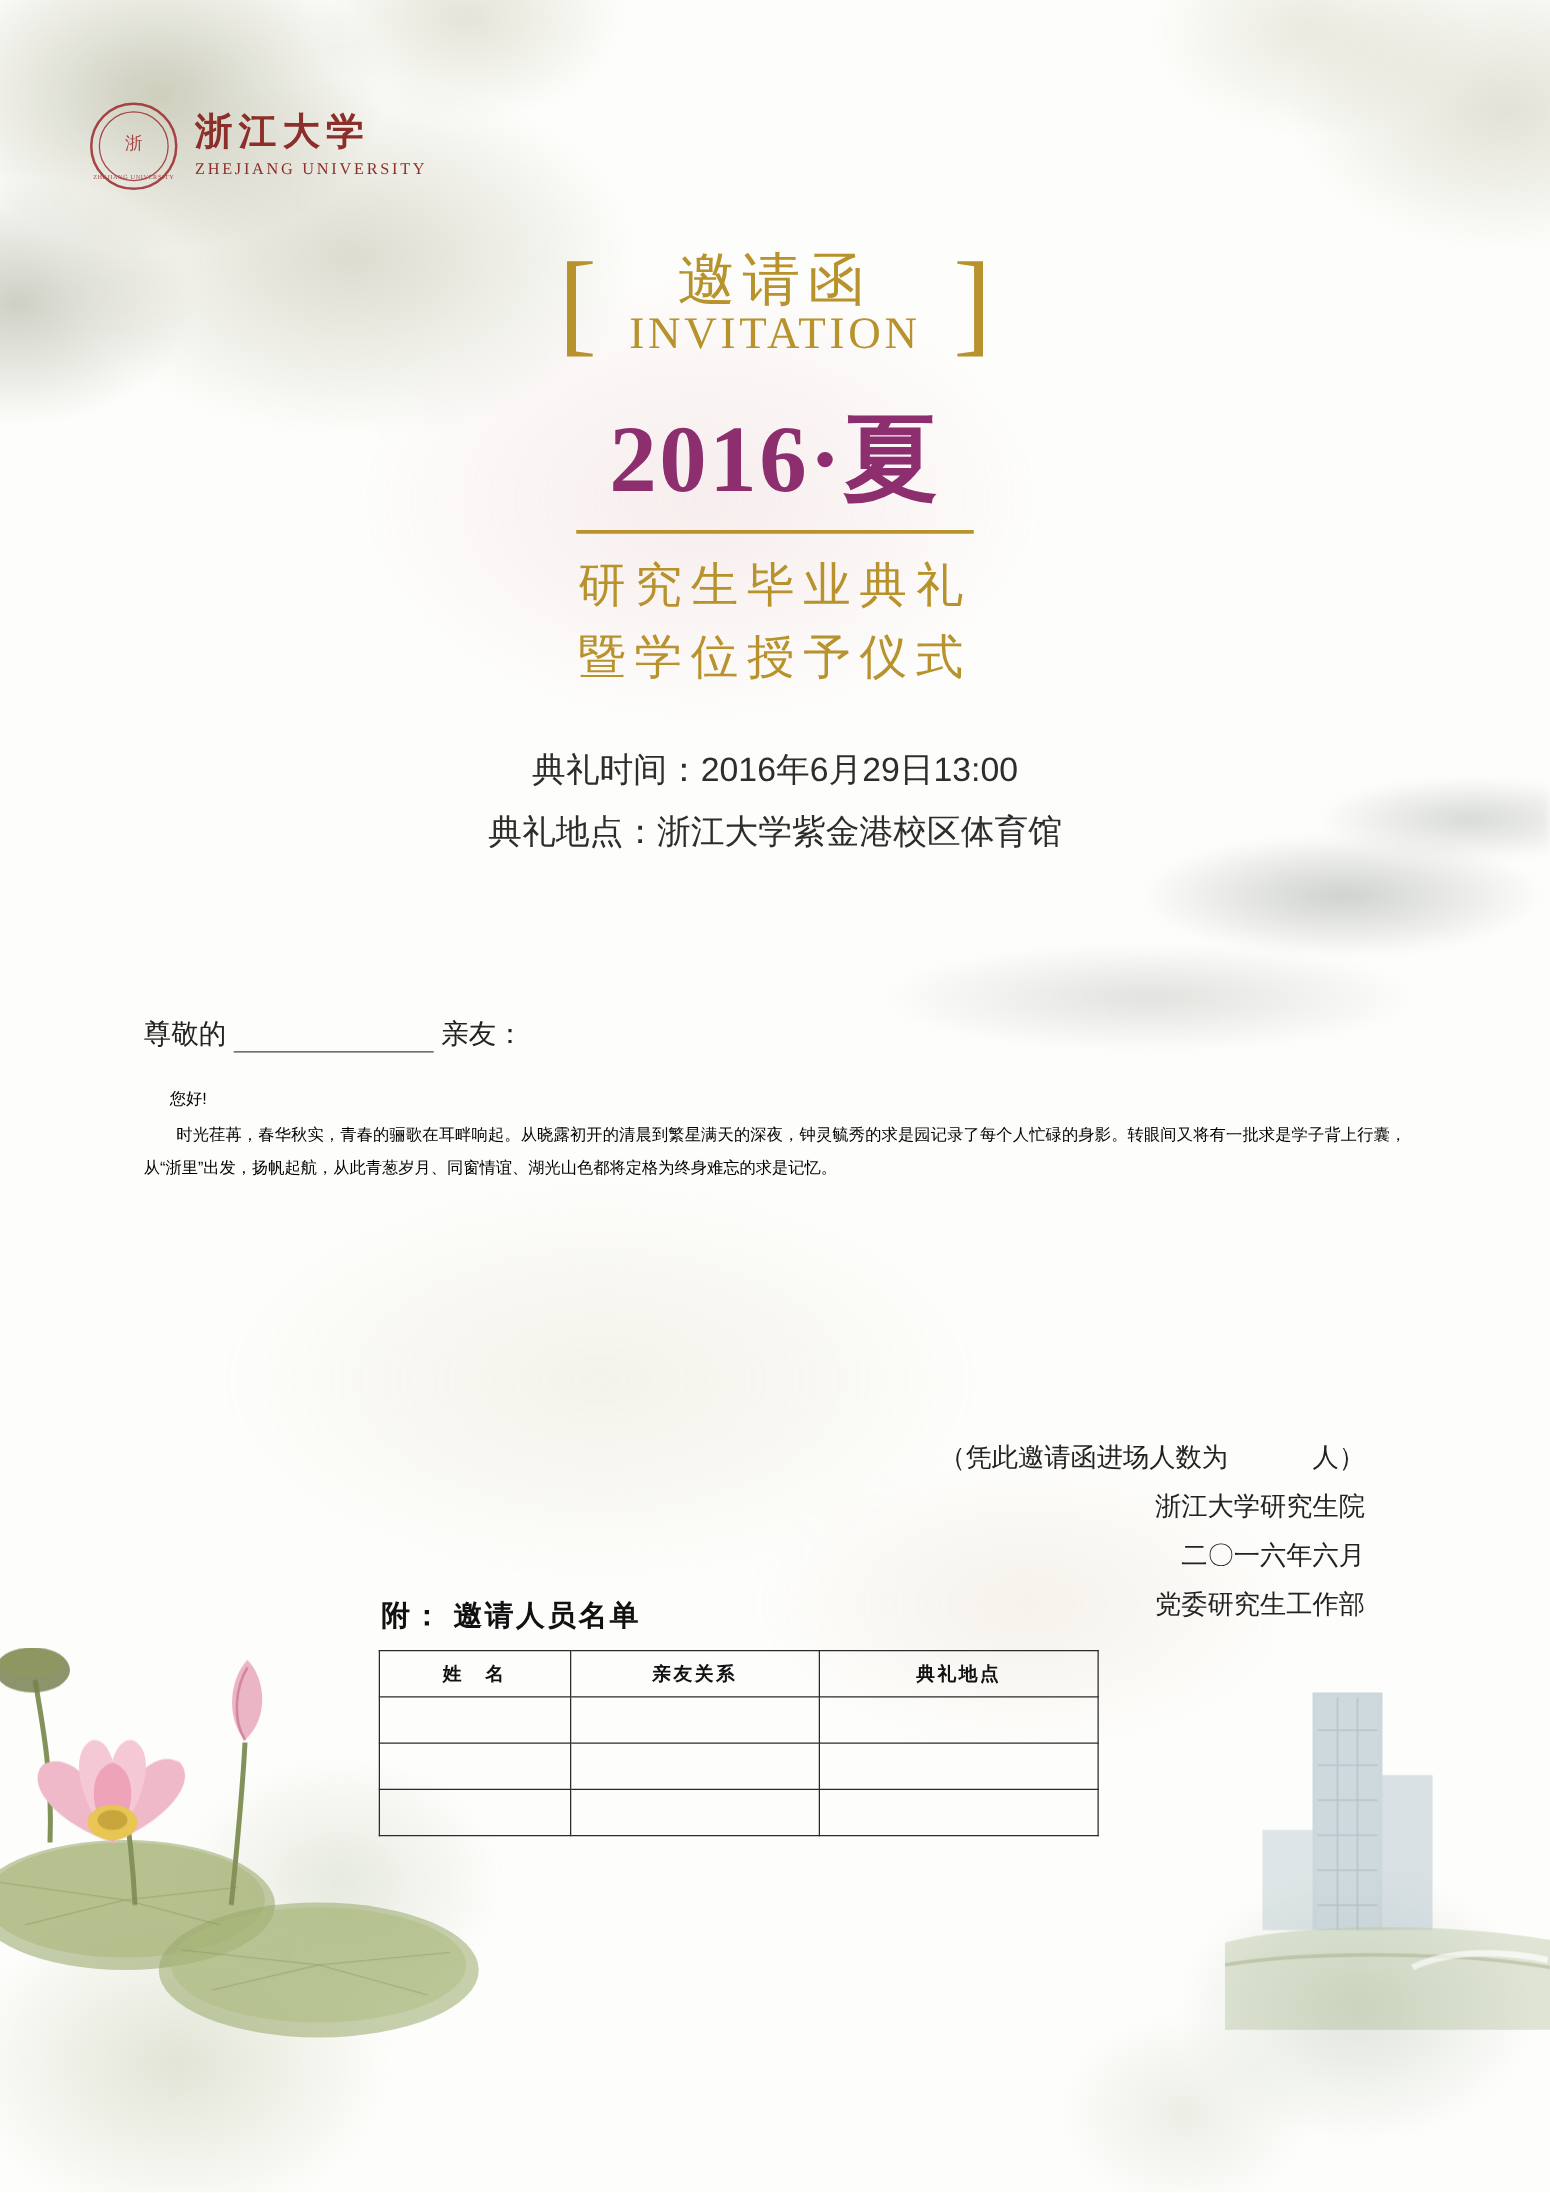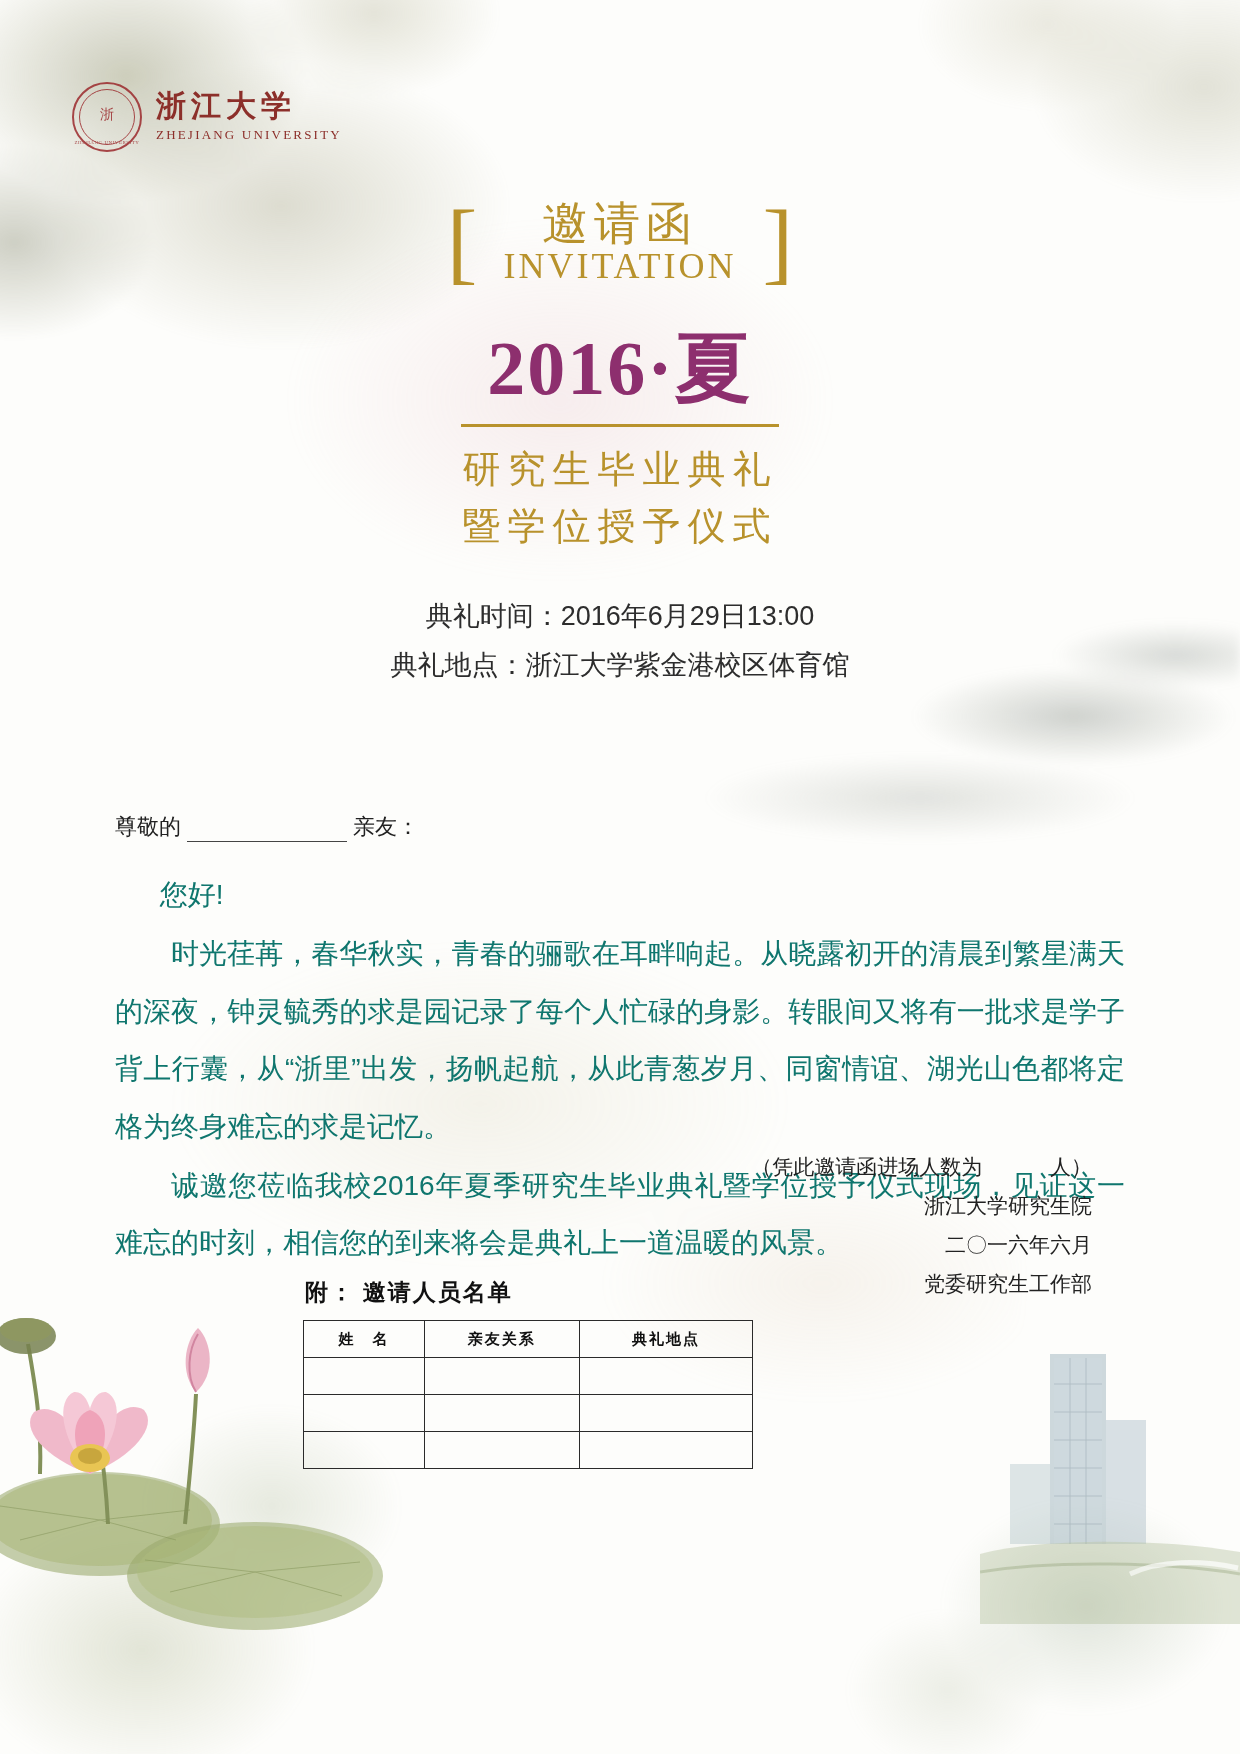--- a/index.html
+++ b/index.html
@@ -222,22 +222,22 @@
   .blank-line {
     display: inline-block;
     width: 160px;
     border-bottom: 1px solid #444;
     height: 20px;
   }
   .letter {
     position: absolute;
     left: 115px; top: 866px;
     width: 1010px;
-    font-size: 28px;
-    color: #0f766e;
+    font-size: 13px;
+    color: #000000;
     line-height: 2.05;
     text-align: justify;
   }
   .letter p {
     margin: 0 0 2px 0;
     text-indent: 2em;
   }
   .letter p.greet {
     text-indent: 1.6em;
   }
@@ -266,21 +266,21 @@
     left: 305px; top: 1277px;
     font-family: "Liberation Serif", serif;
     font-size: 23px;
     font-weight: bold;
     color: #111;
     letter-spacing: 2px;
   }
   table.guest-table {
     position: absolute;
     left: 303px; top: 1320px;
-    width: 450px;
+    width: 576px;
     border-collapse: collapse;
   }
   table.guest-table th,
   table.guest-table td {
     border: 1px solid #2a2a2a;
     height: 34px;
     text-align: center;
     font-family: "Liberation Serif", serif;
     font-size: 15px;
     font-weight: bold;
@@ -363,21 +363,20 @@
 
   <div class="salutation">
     <span>尊敬的</span>
     <span class="blank-line"></span>
     <span>亲友：</span>
   </div>
 
   <div class="letter">
     <p class="greet">您好!</p>
     <p>时光荏苒，春华秋实，青春的骊歌在耳畔响起。从晓露初开的清晨到繁星满天的深夜，钟灵毓秀的求是园记录了每个人忙碌的身影。转眼间又将有一批求是学子背上行囊，从“浙里”出发，扬帆起航，从此青葱岁月、同窗情谊、湖光山色都将定格为终身难忘的求是记忆。</p>
-    <p>诚邀您莅临我校2016年夏季研究生毕业典礼暨学位授予仪式现场，见证这一难忘的时刻，相信您的到来将会是典礼上一道温暖的风景。</p>
   </div>
 
   <div class="sign-block">
     <div class="count-note">
       <span>（凭此邀请函进场人数为</span>
       <span class="count-blank"></span>
       <span>人）</span>
     </div>
     <div>浙江大学研究生院</div>
     <div>二〇一六年六月</div>

